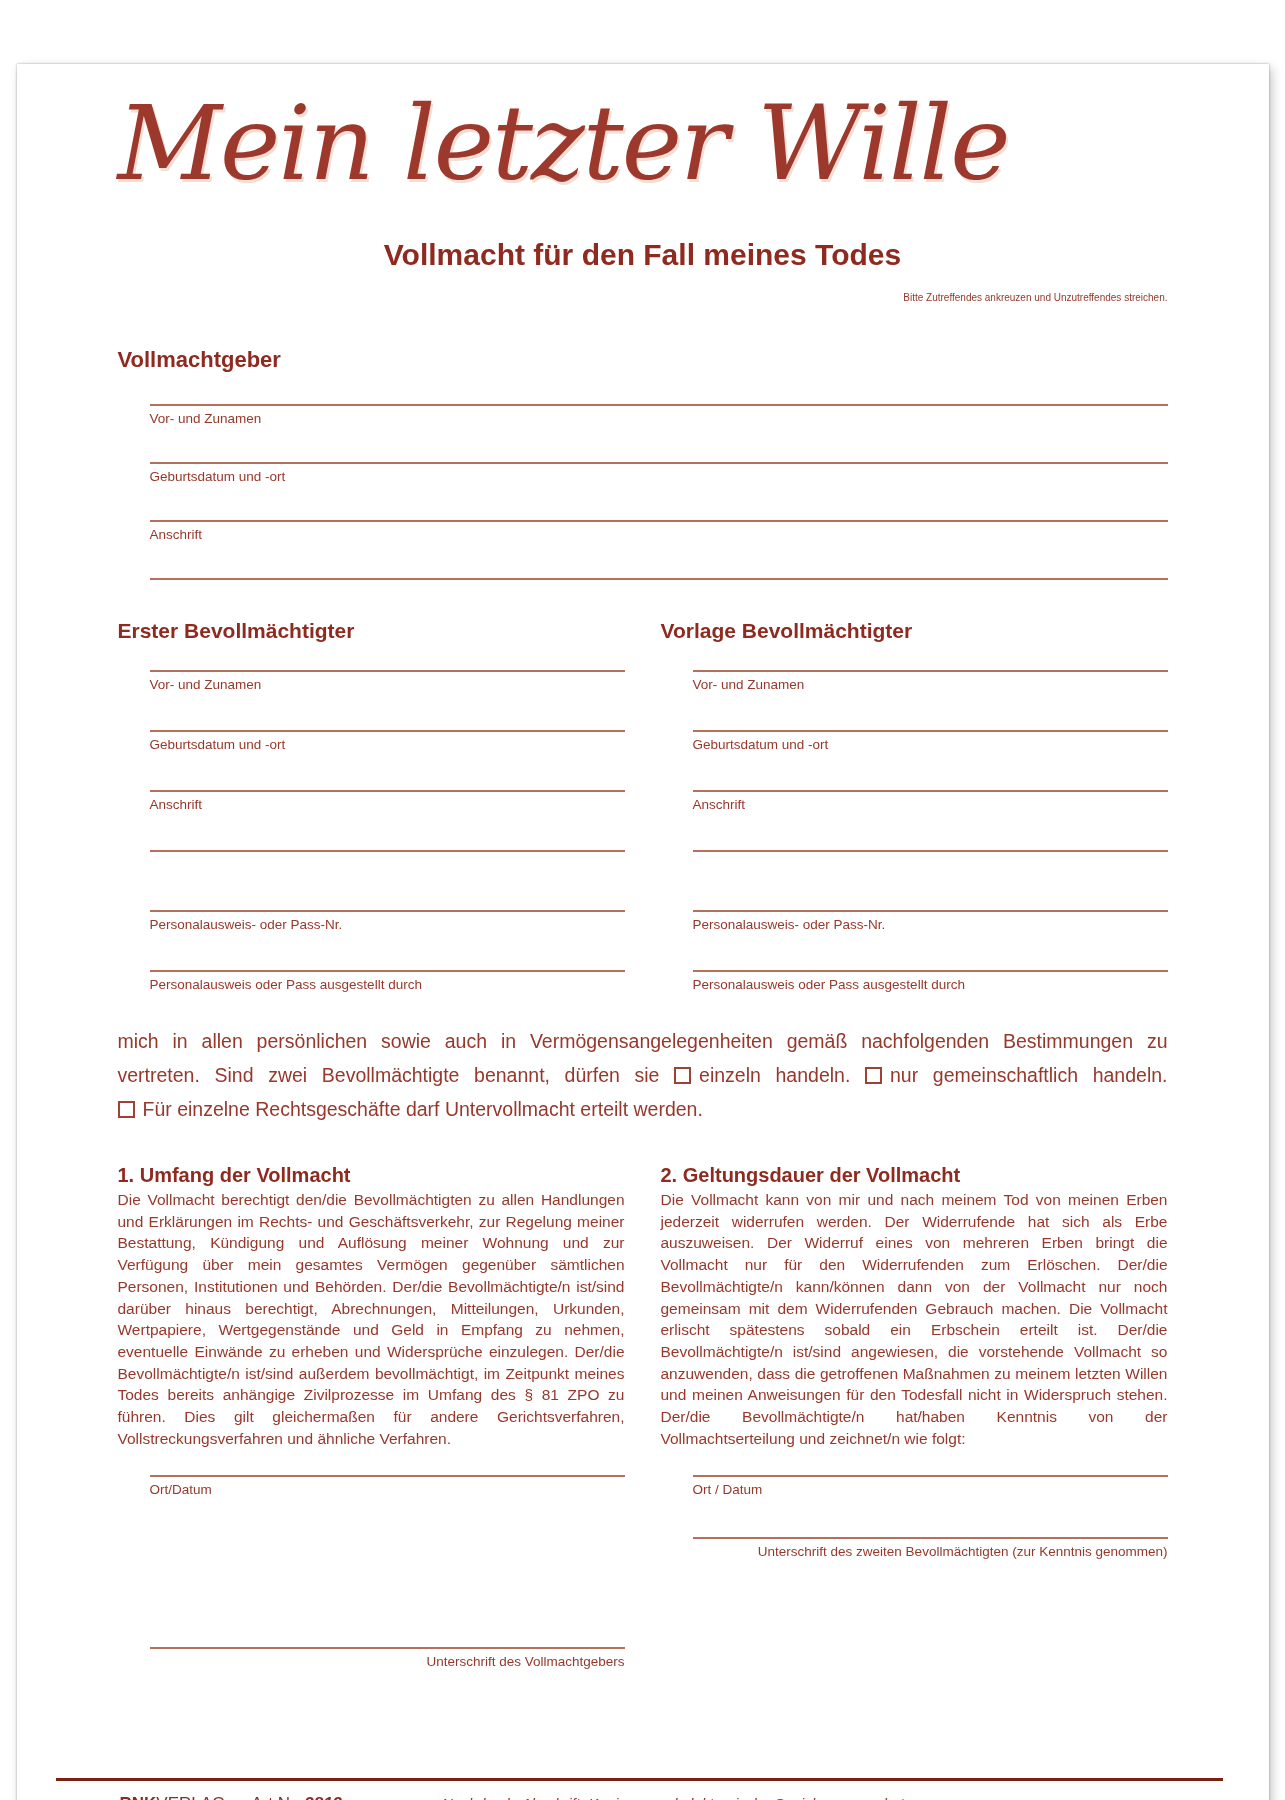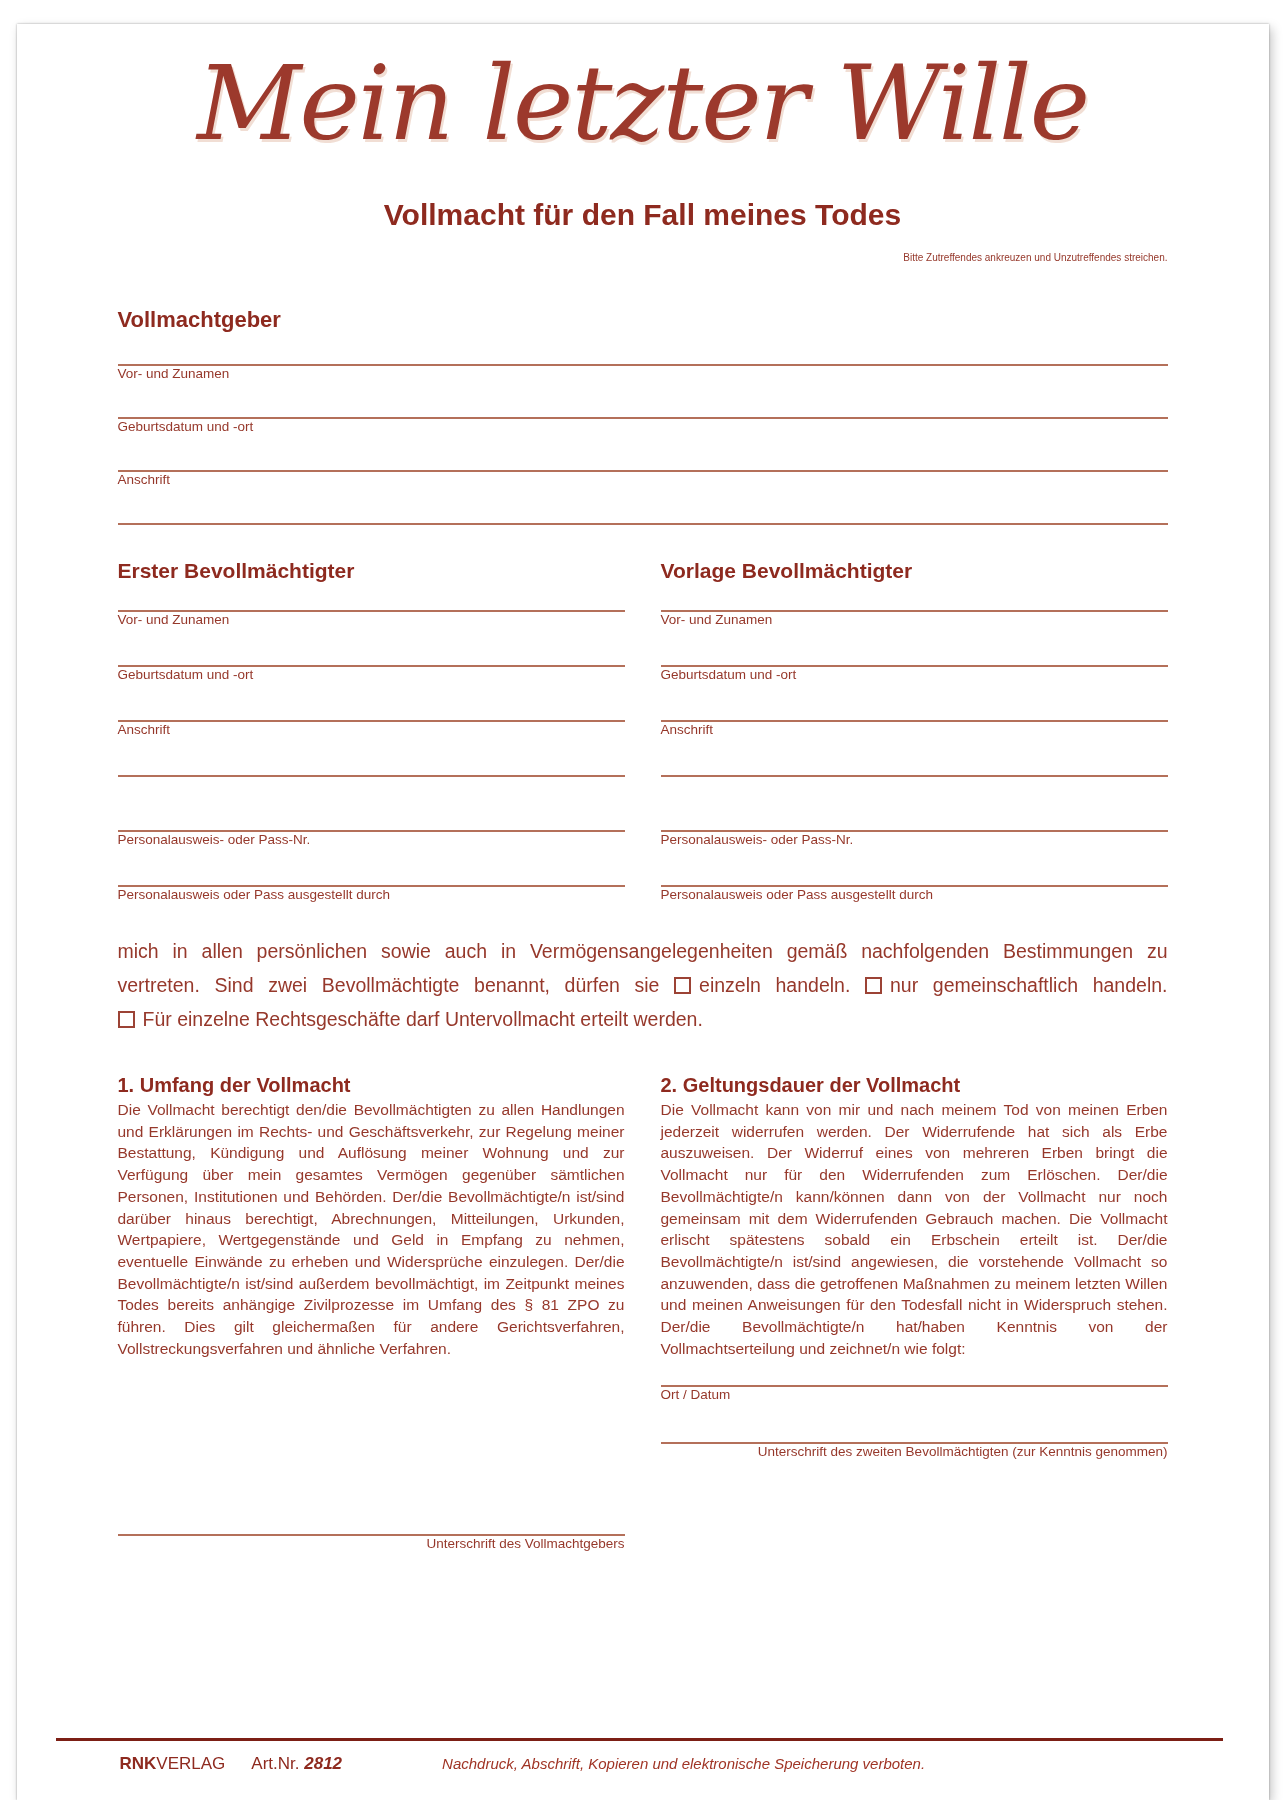--- a/index.html
+++ b/index.html
@@ -19,22 +19,22 @@
   .sheet{
     position:relative;
     width:1252px;height:1776px;
     margin:12px auto;
     background:#fff;
     box-shadow:0 0 2px rgba(0,0,0,.35), 3px 4px 10px rgba(0,0,0,.22);
     padding:0 101px;
   }
   
   .title-wrap{
-    margin-top:24px;height:158px;
-    display:flex;align-items:center;justify-content:center;
+    margin-top:64px;height:158px;
+    display:flex;align-items:center;
   }
   .script-title{
     font-family:"DejaVu Serif", serif;
     font-style:italic;
     font-size:102px;
     letter-spacing:-2px;
     color:var(--title-red);
     text-shadow:2px 3px 0 #f1ded4;
     white-space:nowrap;
   }
@@ -44,20 +44,22 @@
   }
   .instruction{
     margin-top:20px;text-align:right;
     font-size:10px;color:var(--text-red);
   }
   
   .h-block{font-size:22px;font-weight:700;color:var(--head-red);}
   .grantor-heading{margin-top:44px;}
   .field{
     border-top:2px solid var(--line-red);
+    padding-top:5px;
+    margin-left:32px;
   }
   .field .lbl{font-size:13.5px;color:var(--text-red);display:block;min-height:16px;}
   .g-row1{margin-top:31px;}
   .g-row{margin-top:35px;}
   
   .intro{
     margin-top:31px;
     font-size:19.5px;color:var(--text-red);
     text-align:justify;text-align-last:justify;
     white-space:nowrap;
@@ -209,20 +211,23 @@
       <div class="sec-body">Die Vollmacht berechtigt den/die Bevollmächtigten zu allen Handlungen und Erklärungen im Rechts- und Geschäftsverkehr, zur Regelung meiner Bestattung, Kündigung und Auflösung meiner Wohnung und zur Verfügung über mein gesamtes Vermögen gegenüber sämtlichen Personen, Institutionen und Behörden. Der/die Bevollmächtigte/n ist/sind darüber hinaus berechtigt, Abrechnungen, Mitteilungen, Urkunden, Wertpapiere, Wertgegenstände und Geld in Empfang zu nehmen, eventuelle Einwände zu erheben und Widersprüche einzulegen. Der/die Bevollmächtigte/n ist/sind außerdem bevollmächtigt, im Zeitpunkt meines Todes bereits anhängige Zivilprozesse im Umfang des § 81 ZPO zu führen. Dies gilt gleichermaßen für andere Gerichtsverfahren, Vollstreckungsverfahren und ähnliche Verfahren.</div>
     </div>
     <div>
       <div class="sec-head">2. Geltungsdauer der Vollmacht</div>
       <div class="sec-body">Die Vollmacht kann von mir und nach meinem Tod von meinen Erben jederzeit widerrufen werden. Der Widerrufende hat sich als Erbe auszuweisen. Der Widerruf eines von mehreren Erben bringt die Vollmacht nur für den Widerrufenden zum Erlöschen. Der/die Bevollmächtigte/n kann/können dann von der Vollmacht nur noch gemeinsam mit dem Widerrufenden Gebrauch machen. Die Vollmacht erlischt spätestens sobald ein Erbschein erteilt ist. Der/die Bevollmächtigte/n ist/sind angewiesen, die vorstehende Vollmacht so anzuwenden, dass die getroffenen Maßnahmen zu meinem letzten Willen und meinen Anweisungen für den Todesfall nicht in Widerspruch stehen. Der/die Bevollmächtigte/n hat/haben Kenntnis von der Vollmachtserteilung und zeichnet/n wie folgt:</div>
     </div>
   </div>
 
   <div class="cols signatures">
     <div>
+      <div class="field s-row1">
+        <span class="lbl">Ort/Datum</span>
+      </div>
       <div class="sig-spacer"></div>
       <div class="field s-row3">
         <span class="lbl">Unterschrift des Vollmachtgebers</span>
       </div>
     </div>
     <div>
       <div class="field s-row1">
         <span class="lbl">Ort / Datum</span>
       </div>
       <div class="field s-row3">

